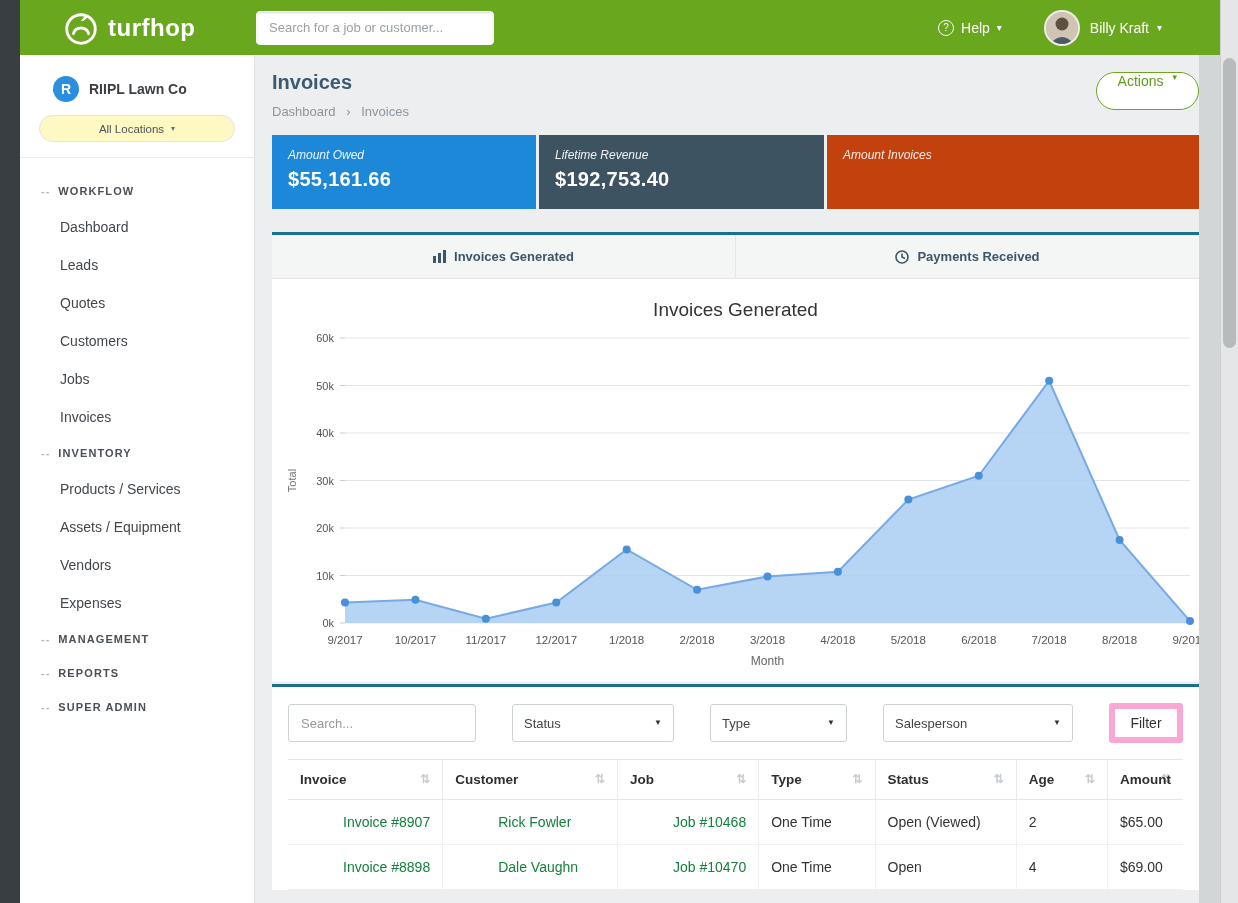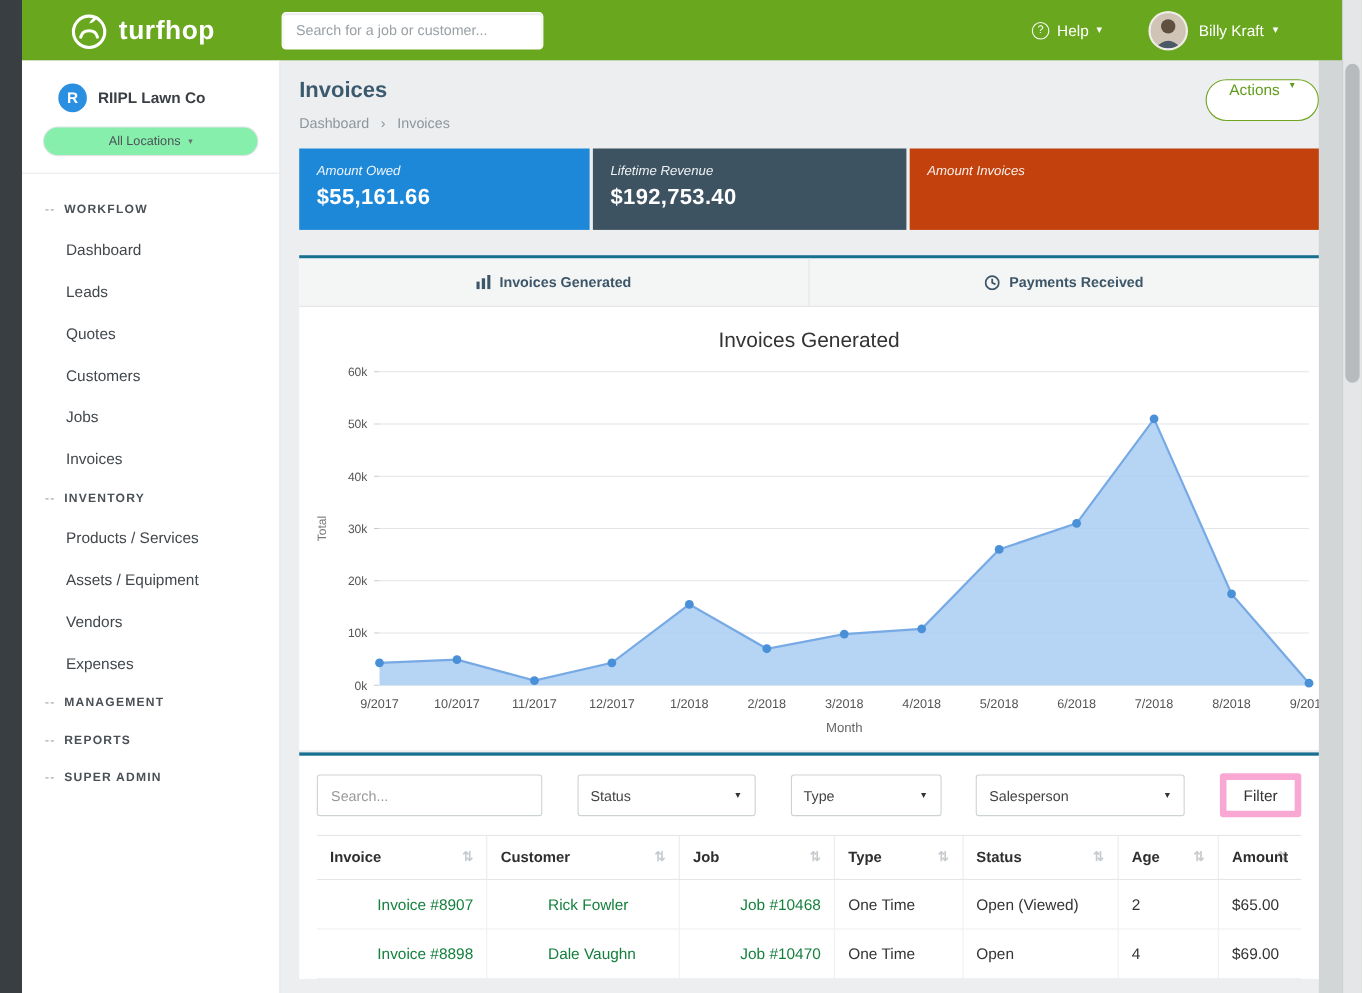--- a/index.html
+++ b/index.html
@@ -36,21 +36,21 @@
   .body { display:flex; flex:1; min-height:0; }
   aside { width:235px; flex:0 0 235px; background:#fff; border-right:1px solid #dfe1e2; }
   main { width:944px; flex:0 0 944px; background:#eceef0; padding:14px 0 0 17px; }
   .gutter { width:21px; flex:0 0 21px; background:#d3d6d7; }
 
   
   .company { display:flex; align-items:center; padding:21px 0 0 33px; }
   .company-badge { width:26px; height:26px; border-radius:50%; background:#2a8fe0; color:#fff;
                    font-weight:bold; font-size:14px; display:flex; align-items:center; justify-content:center; }
   .company-name { margin-left:10px; font-size:14px; font-weight:bold; color:#3a3f44; }
-  .locations { margin:13px auto 0; width:196px; height:27px; background:#86efac; border:1px solid #e2e4e5;
+  .locations { margin:13px auto 0; width:196px; height:27px; background:#fef9c3; border:1px solid #e2e4e5;
                border-radius:14px; display:flex; align-items:center; justify-content:center; gap:7px;
                font-size:11.5px; color:#4d5358; cursor:pointer; }
   .locations .caret { color:#6a7075; font-size:8px; }
   .side-divider { height:1px; background:#e8eaeb; margin-top:15px; }
   nav { padding-top:16px; }
   .nav-header { display:flex; align-items:center; padding:11px 0 11px 21px; font-size:11px; font-weight:bold;
                 letter-spacing:1.1px; color:#4a5056; }
   .dash { color:#b4b9bd; margin-right:8px; font-size:11px; letter-spacing:1px; }
   .nav-item { padding:11px 0 11px 40px; font-size:14px; color:#42474c; cursor:pointer; }
 
@@ -81,21 +81,21 @@
          font-weight:bold; color:#3c5668; cursor:pointer; }
   .tab + .tab { border-left:1px solid #e3e5e6; }
   .tab svg { display:block; }
   .chart-body { padding:12px 0 3px; }
   .chart-title { text-align:center; font-size:19px; color:#333; margin:8px 0 0; font-weight:400; }
   #chart-svg { display:block; }
 
   
   .table-panel { margin-top:2px; background:#fff; border-top:3px solid #186f8f; padding:16px 16px 0; }
   .filter-row { display:flex; align-items:center; justify-content:space-between; padding-bottom:16px; }
-  .f-search { width:205px; height:38px; border:1px solid #cdd2d5; border-radius:3px; padding:0 12px;
+  .f-search { width:188px; height:38px; border:1px solid #cdd2d5; border-radius:3px; padding:0 12px;
               font-size:13px; color:#444; outline:none; font-family:inherit; }
   .f-search::placeholder { color:#999; }
   .select { height:38px; border:1px solid #cdd2d5; border-radius:3px; display:flex; align-items:center;
             justify-content:space-between; padding:0 11px; font-size:13px; color:#444; background:#fff; cursor:pointer; }
   .sel-status { width:162px; } .sel-type { width:137px; } .sel-sales { width:190px; }
   .select .caret { font-size:8px; color:#333; }
   .filter-btn { width:74px; height:40px; border:6px solid #f9a8d4; border-radius:3px; background:#fff;
                 font-size:14px; color:#333; cursor:pointer; font-family:inherit; }
 
   table { width:100%; border-collapse:collapse; font-size:14px; }

